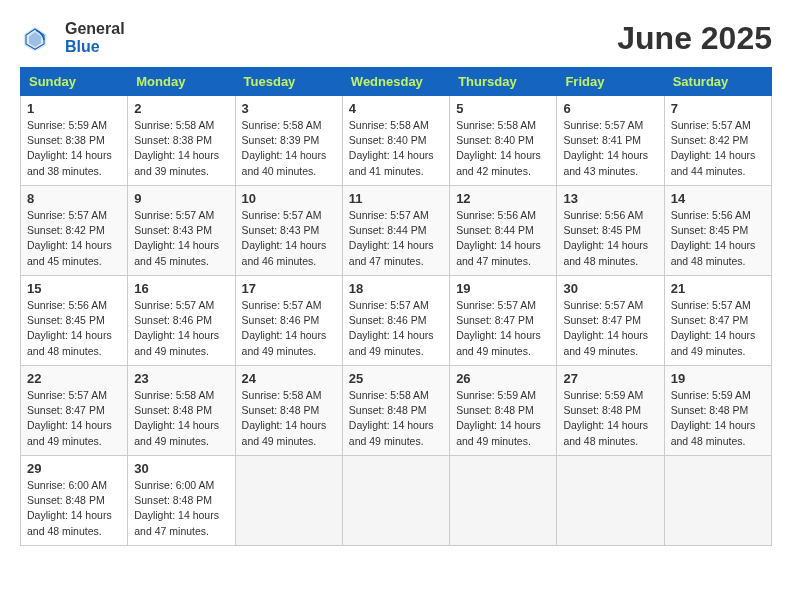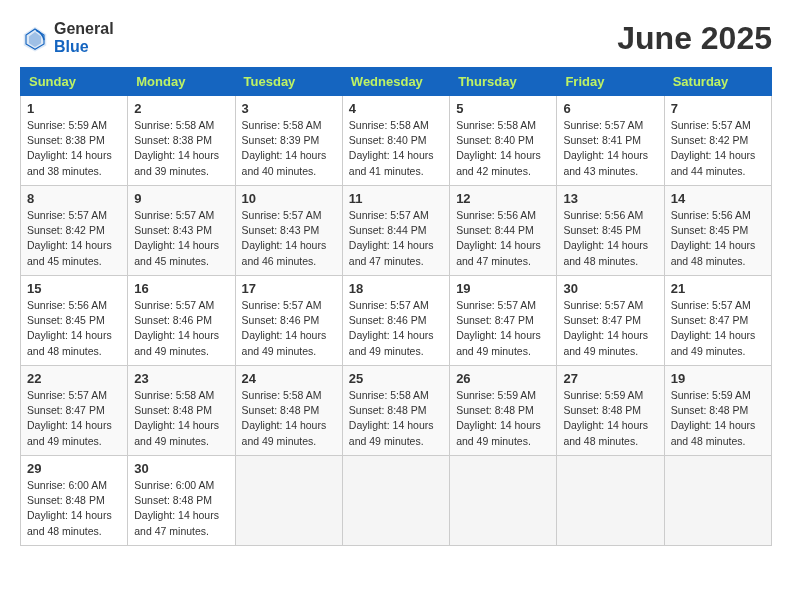--- a/index.html
+++ b/index.html
@@ -12,21 +12,21 @@
     }
     .header-area {
       display: flex;
       justify-content: space-between;
       align-items: flex-start;
       margin-bottom: 10px;
     }
     .logo {
       display: flex;
       align-items: center;
-      gap: 4px;
+      gap: 15px;
     }
     .logo-icon {
       width: 30px;
       height: 30px;
     }
     .title-area {
       text-align: left;
     }
     .month-title {
       font-size: 32px;

